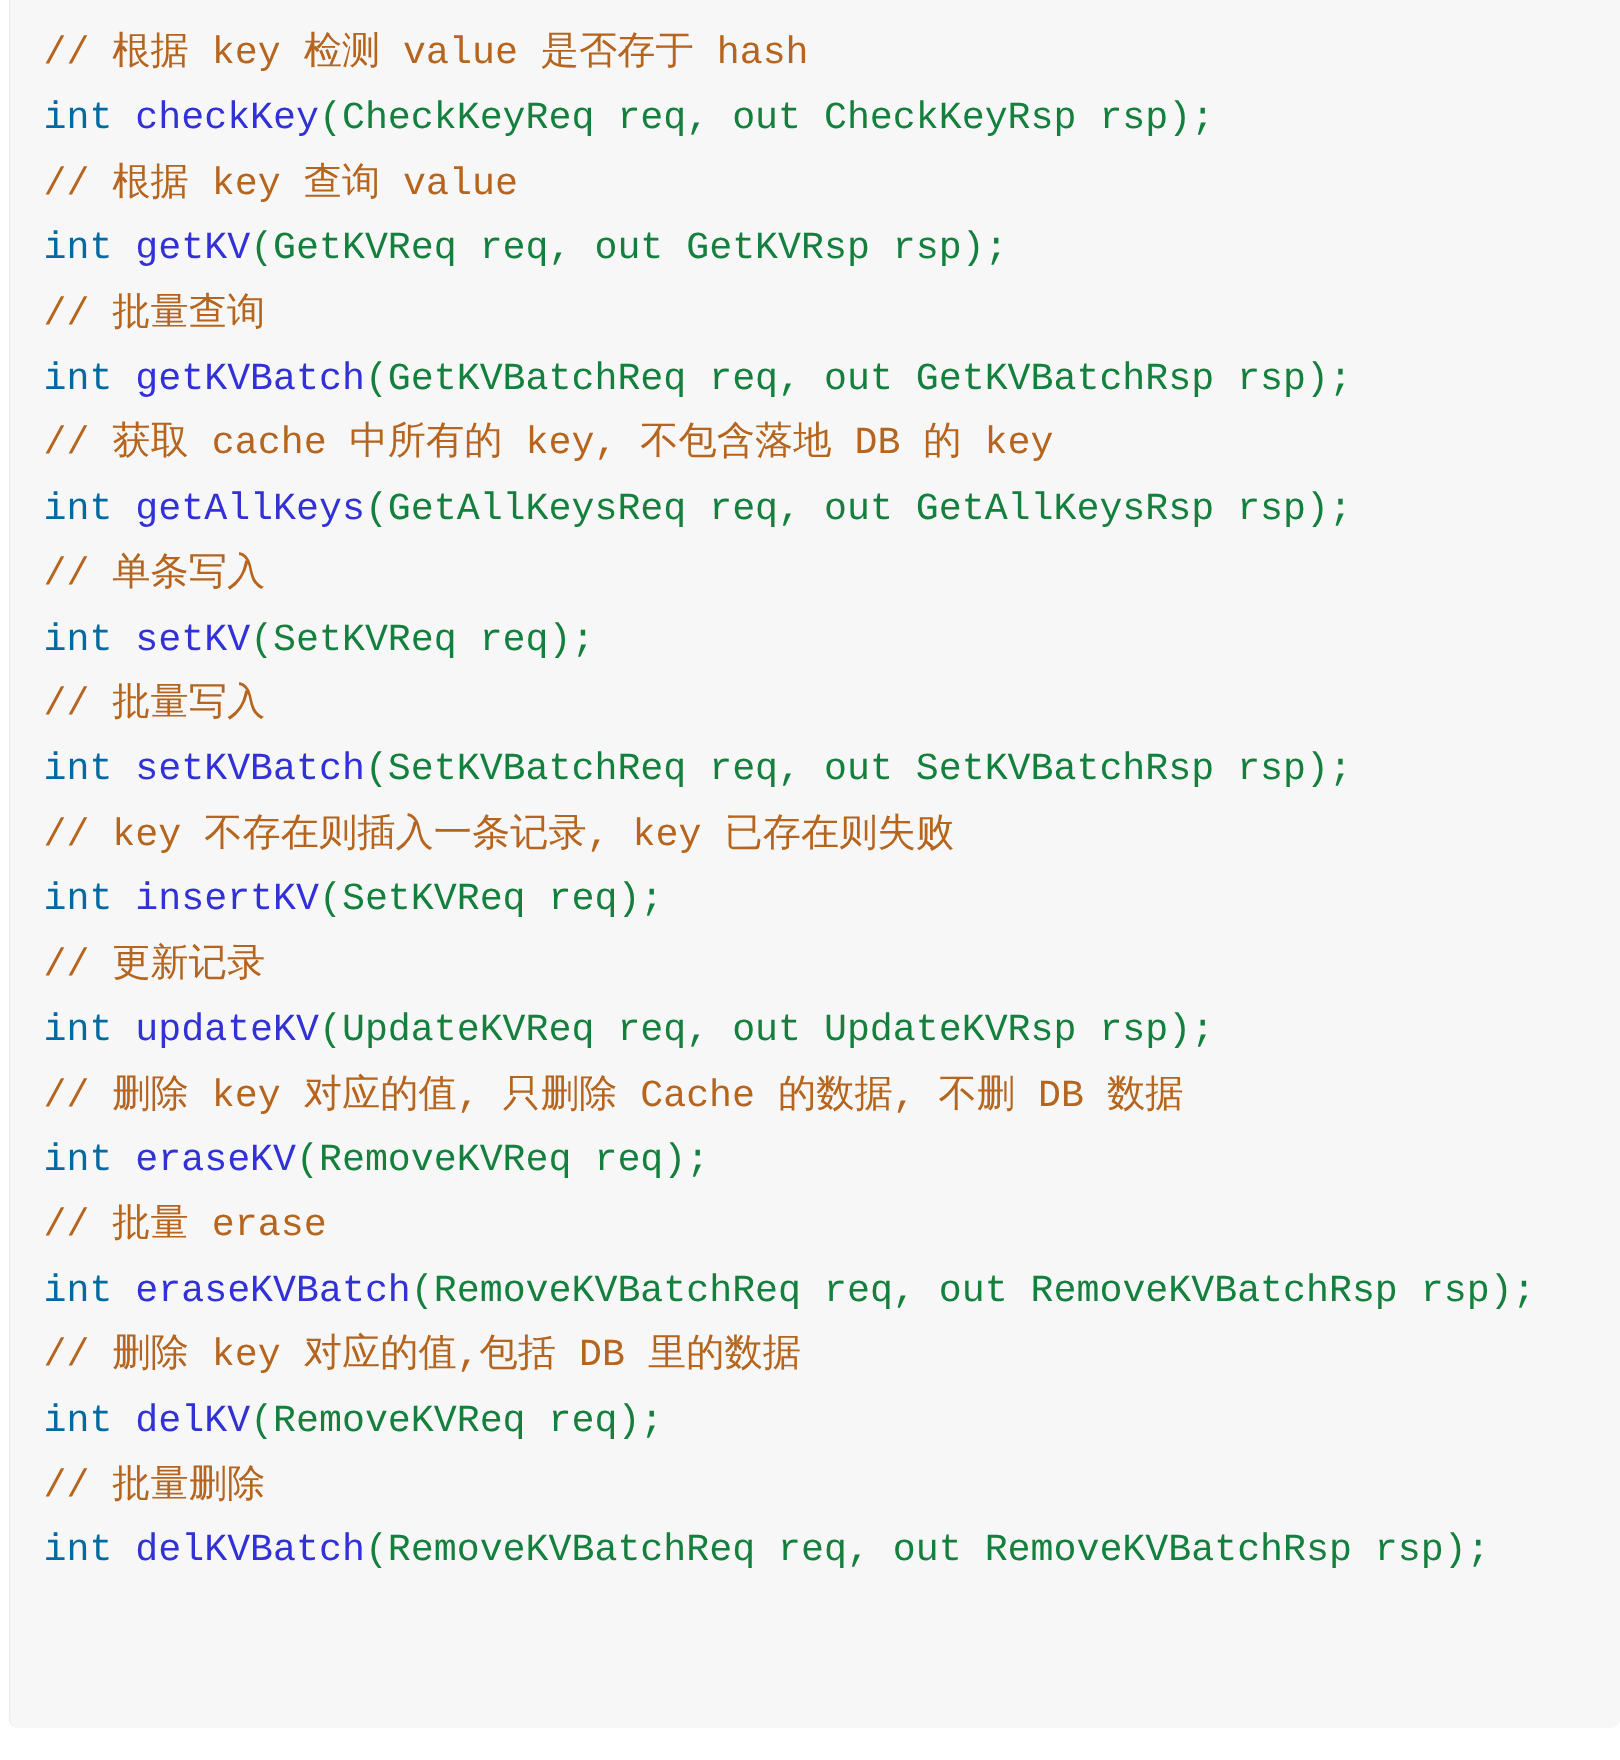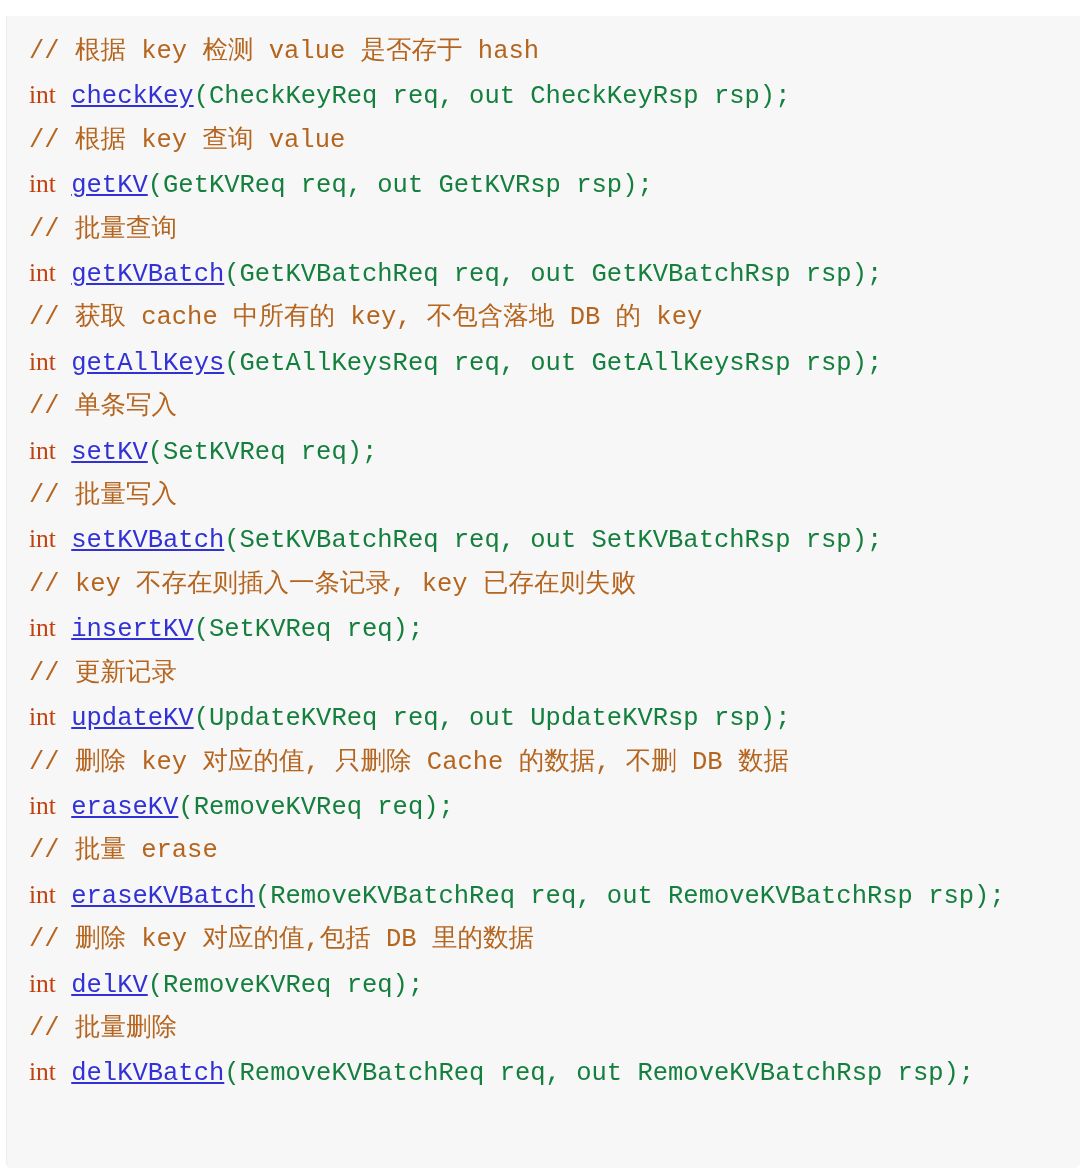--- a/index.html
+++ b/index.html
@@ -10,21 +10,21 @@
   body {
     width: 1080px;
     height: 1173px;
     overflow: hidden;
     font-family: "Liberation Sans", sans-serif;
   }
 
   #code-block {
     position: absolute;
     left: 6px;
-    top: 16px;
+    top: 0px;
     width: 1074px;
     height: 1152px;
     box-sizing: border-box;
     background: #f7f7f8;
     border-left: 1px solid #ececee;
     border-radius: 0 0 6px 6px;
     padding: 14px 18px 16px 22px;
     overflow: hidden;
   }
 
@@ -41,22 +41,22 @@
     -webkit-font-smoothing: antialiased;
   }
 
   pre.code .ln {
     display: block;
     min-height: 43.4px;
   }
 
   
   .cmt { color: #b5651d; }
-  .kw  { color: #c2410c; font-family: Liberation Serif, serif; }
-  .fn  { color: #3131d6; text-decoration: underline; }
+  .kw  { color: #0369a1; }
+  .fn  { color: #3131d6; }
   .pln { color: #15803d; }
 </style>
 </head>
 <body>
 
 <div id="code-block">
   <pre class="code"><span class="ln"><span class="cmt">// 根据 key 检测 value 是否存于 hash</span></span><span class="ln"><span class="kw">int</span><span class="pln"> </span><span class="fn">checkKey</span><span class="pln">(CheckKeyReq req, out CheckKeyRsp rsp);</span></span><span class="ln"><span class="cmt">// 根据 key 查询 value</span></span><span class="ln"><span class="kw">int</span><span class="pln"> </span><span class="fn">getKV</span><span class="pln">(GetKVReq req, out GetKVRsp rsp);</span></span><span class="ln"><span class="cmt">// 批量查询</span></span><span class="ln"><span class="kw">int</span><span class="pln"> </span><span class="fn">getKVBatch</span><span class="pln">(GetKVBatchReq req, out GetKVBatchRsp rsp);</span></span><span class="ln"><span class="cmt">// 获取 cache 中所有的 key, 不包含落地 DB 的 key</span></span><span class="ln"><span class="kw">int</span><span class="pln"> </span><span class="fn">getAllKeys</span><span class="pln">(GetAllKeysReq req, out GetAllKeysRsp rsp);</span></span><span class="ln"><span class="cmt">// 单条写入</span></span><span class="ln"><span class="kw">int</span><span class="pln"> </span><span class="fn">setKV</span><span class="pln">(SetKVReq req);</span></span><span class="ln"><span class="cmt">// 批量写入</span></span><span class="ln"><span class="kw">int</span><span class="pln"> </span><span class="fn">setKVBatch</span><span class="pln">(SetKVBatchReq req, out SetKVBatchRsp rsp);</span></span><span class="ln"><span class="cmt">// key 不存在则插入一条记录, key 已存在则失败</span></span><span class="ln"><span class="kw">int</span><span class="pln"> </span><span class="fn">insertKV</span><span class="pln">(SetKVReq req);</span></span><span class="ln"><span class="cmt">// 更新记录</span></span><span class="ln"><span class="kw">int</span><span class="pln"> </span><span class="fn">updateKV</span><span class="pln">(UpdateKVReq req, out UpdateKVRsp rsp);</span></span><span class="ln"><span class="cmt">// 删除 key 对应的值, 只删除 Cache 的数据, 不删 DB 数据</span></span><span class="ln"><span class="kw">int</span><span class="pln"> </span><span class="fn">eraseKV</span><span class="pln">(RemoveKVReq req);</span></span><span class="ln"><span class="cmt">// 批量 erase</span></span><span class="ln"><span class="kw">int</span><span class="pln"> </span><span class="fn">eraseKVBatch</span><span class="pln">(RemoveKVBatchReq req, out RemoveKVBatchRsp rsp);</span></span><span class="ln"><span class="cmt">// 删除 key 对应的值,包括 DB 里的数据</span></span><span class="ln"><span class="kw">int</span><span class="pln"> </span><span class="fn">delKV</span><span class="pln">(RemoveKVReq req);</span></span><span class="ln"><span class="cmt">// 批量删除</span></span><span class="ln"><span class="kw">int</span><span class="pln"> </span><span class="fn">delKVBatch</span><span class="pln">(RemoveKVBatchReq req, out RemoveKVBatchRsp rsp);</span></span></pre>
 </div>
 
 </body></html>

